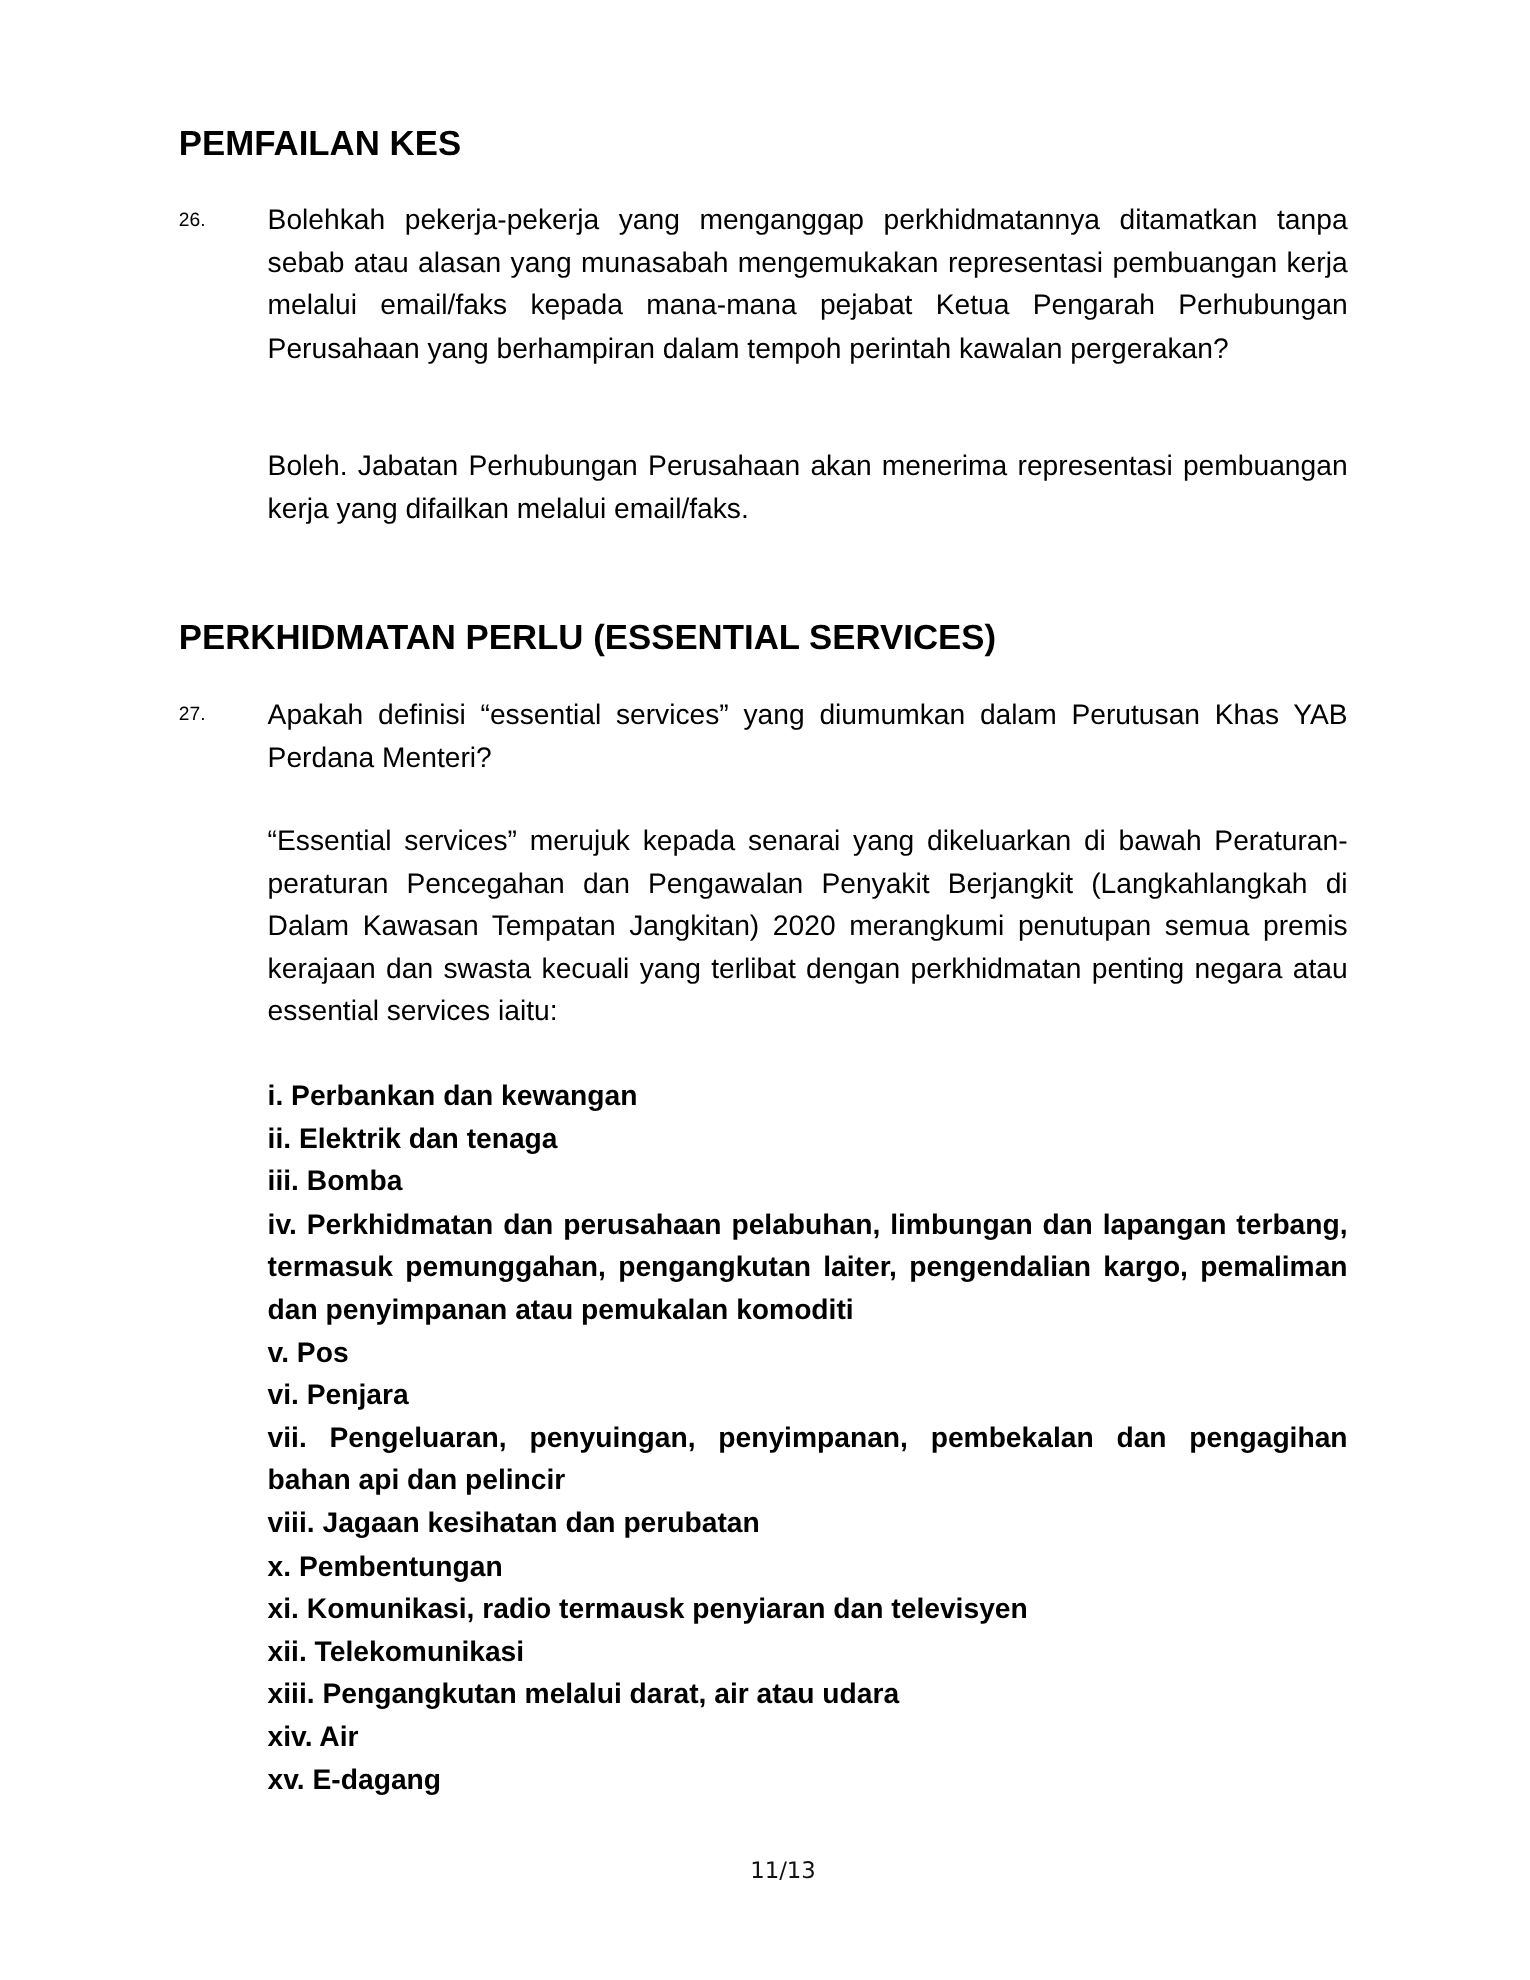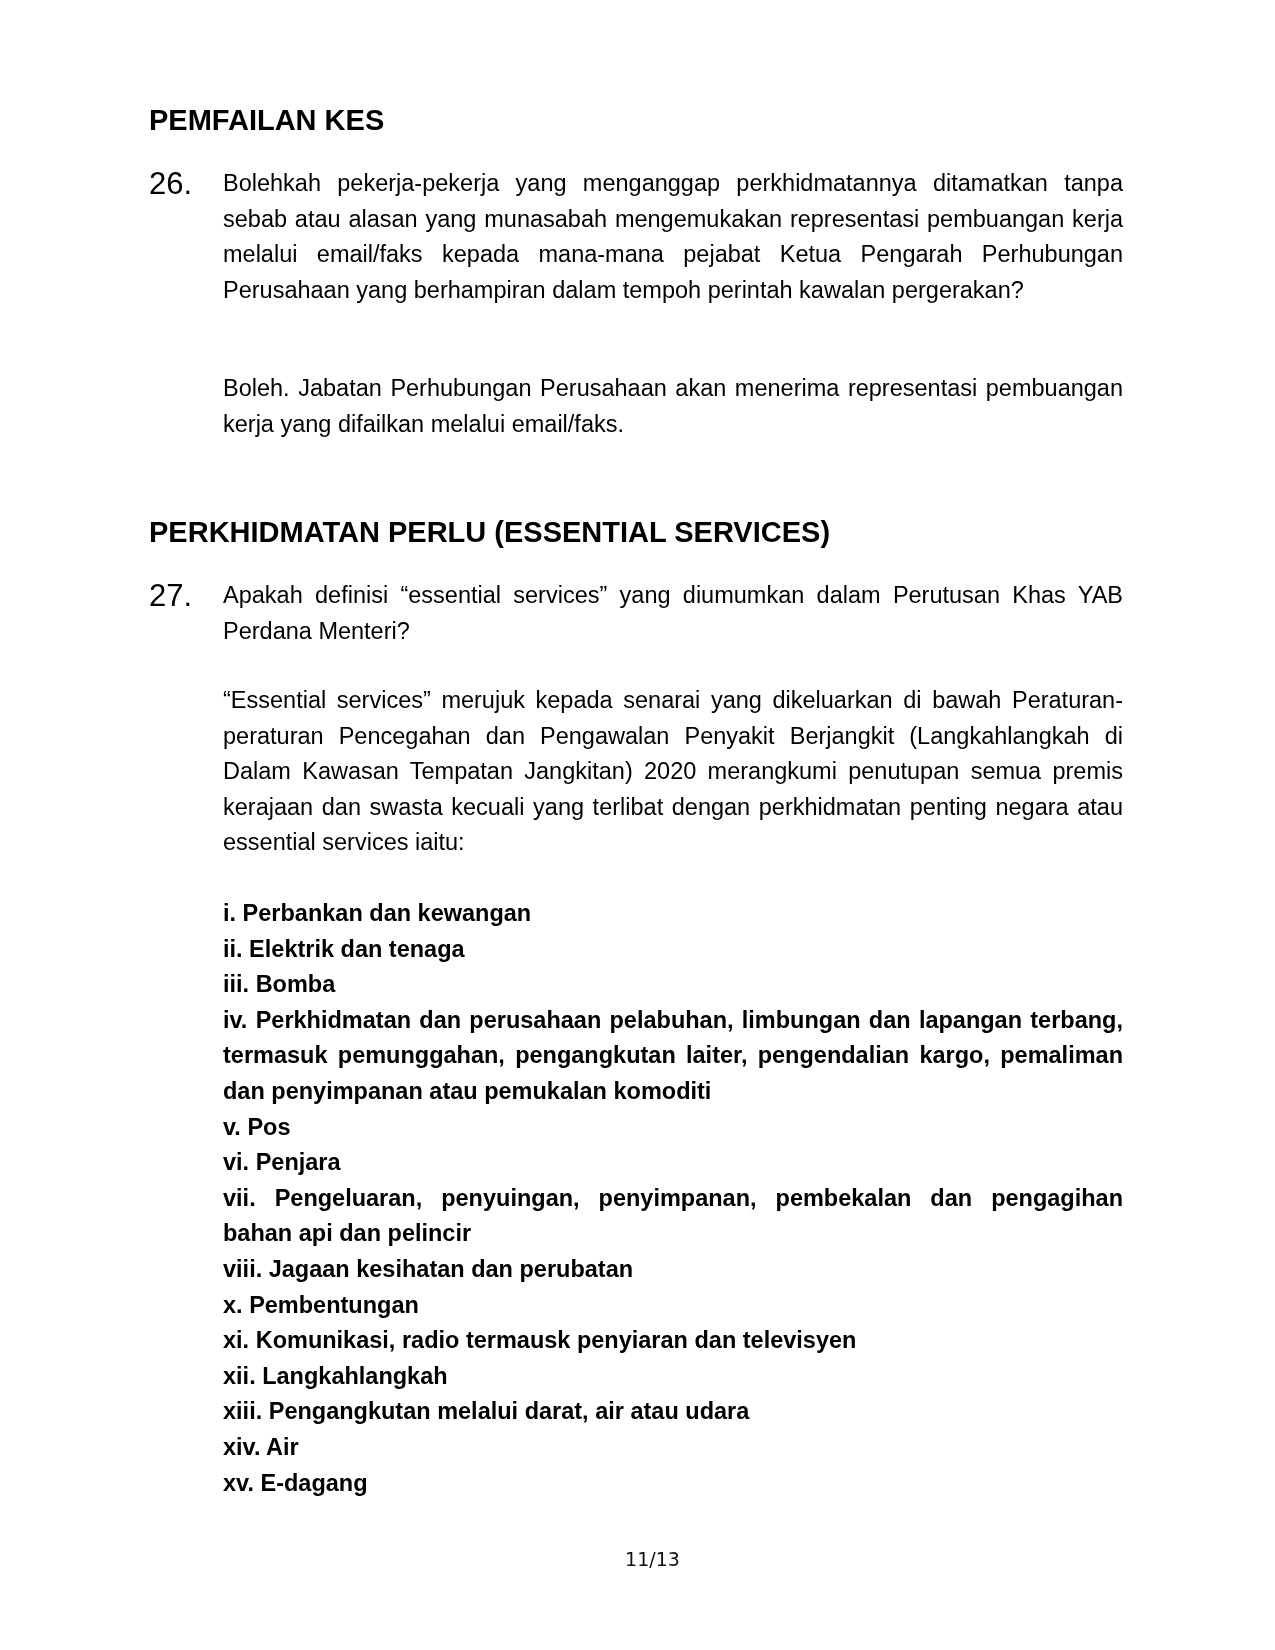--- a/index.html
+++ b/index.html
@@ -1,19 +1,19 @@
 <!DOCTYPE html>
 <html><head>
 <meta charset="utf-8">
 <style>
   html, body { margin: 0; padding: 0; background: #ffffff; }
   body { width: 1275px; height: 1650px; position: relative; overflow: hidden;
          font-family: "Liberation Sans", sans-serif; color: #000; }
   .heading { position: absolute; left: 149px; font-weight: bold; font-size: 29px; line-height: 28px; margin: 0; }
-  .num { position: absolute; left: 149px; font-size: 31px; line-height: 35.6px; }
+  .num { position: absolute; left: 149px; font-size: 16px; line-height: 35.6px; }
   .para { position: absolute; left: 223px; width: 900px; font-size: 23.5px; line-height: 35.6px;
           text-align: justify; margin: 0; }
   .bold { font-weight: normal; }
   .list { position: absolute; left: 223px; width: 900px; margin: 0; padding: 0; list-style: none;
           font-size: 23.5px; line-height: 35.6px; font-weight: bold; }
   .list li { text-align: justify; text-align-last: left; }
   .pagenum { position: absolute; top: 1548px; left: 0; width: 1275px; text-align: center;
              font-family: "DejaVu Sans", sans-serif; font-size: 19px; color: #111; padding-left: 15px; }
 </style>
 </head>
@@ -37,19 +37,19 @@
   <li>i. Perbankan dan kewangan</li>
   <li>ii. Elektrik dan tenaga</li>
   <li>iii. Bomba</li>
   <li>iv. Perkhidmatan dan perusahaan pelabuhan, limbungan dan lapangan terbang, termasuk pemunggahan, pengangkutan laiter, pengendalian kargo, pemaliman dan penyimpanan atau pemukalan komoditi</li>
   <li>v. Pos</li>
   <li>vi. Penjara</li>
   <li>vii. Pengeluaran, penyuingan, penyimpanan, pembekalan dan pengagihan bahan api dan pelincir</li>
   <li>viii. Jagaan kesihatan dan perubatan</li>
   <li>x. Pembentungan</li>
   <li>xi. Komunikasi, radio termausk penyiaran dan televisyen</li>
-  <li>xii. Langkahlangkah</li>
+  <li>xii. Telekomunikasi</li>
   <li>xiii. Pengangkutan melalui darat, air atau udara</li>
   <li>xiv. Air</li>
   <li>xv. E-dagang</li>
 </ul>
 
 <div class="pagenum">11/13</div>
 
 </body></html>

